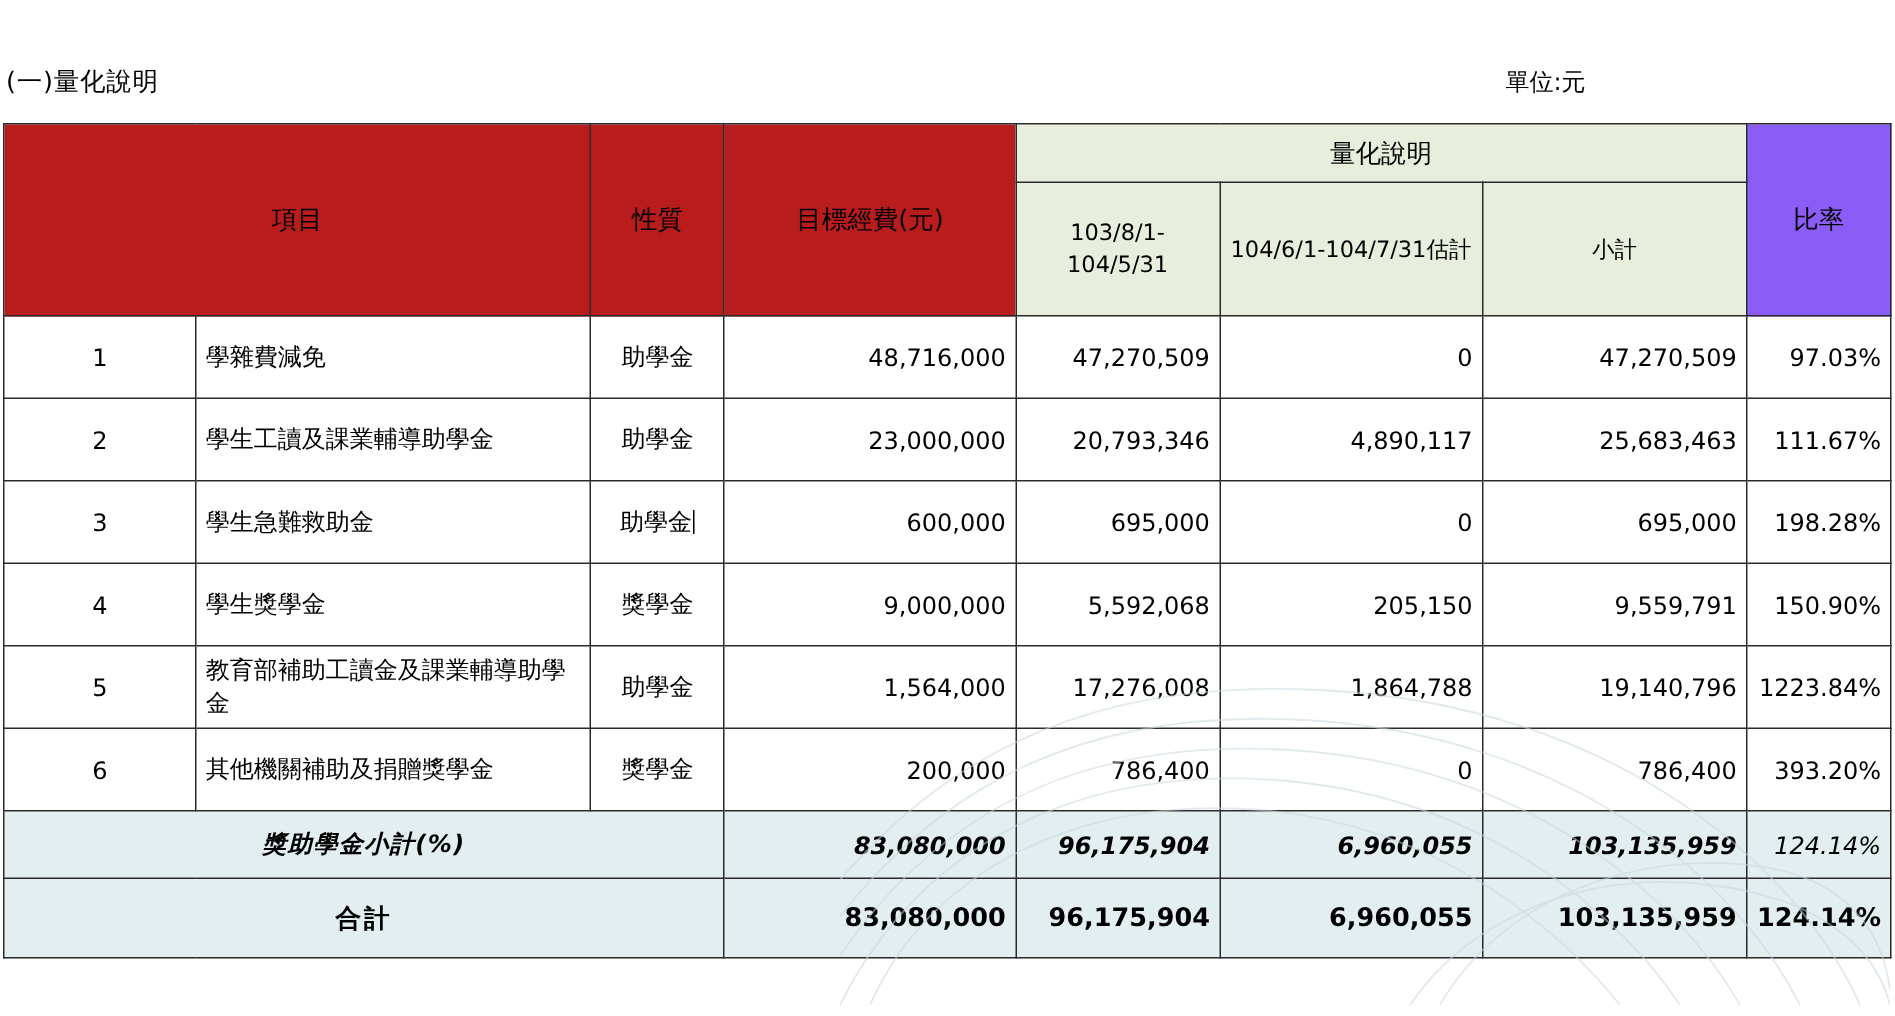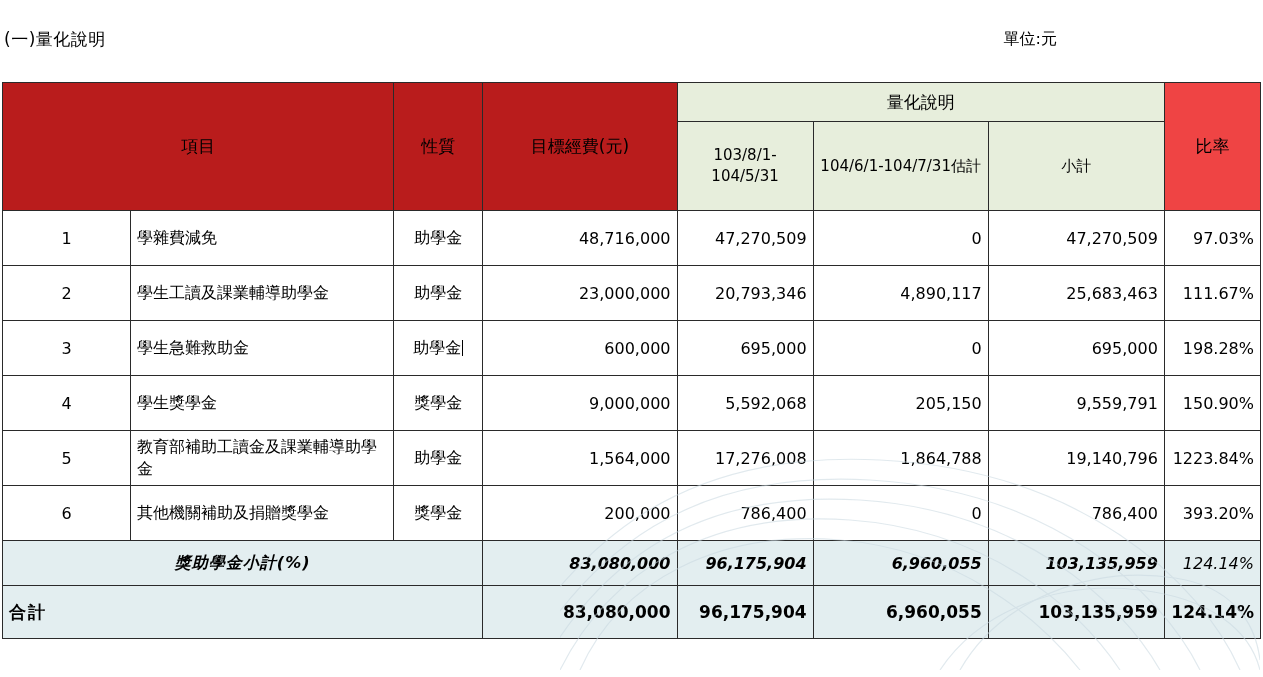--- a/index.html
+++ b/index.html
@@ -16,21 +16,21 @@
   }
   .page {
     position: relative;
     width: 1263px;
     height: 677px;
     box-sizing: border-box;
     padding: 0;
   }
   .header-row {
     position: absolute;
-    top: 28px;
+    top: 44px;
     left: 0;
     width: 1063px;
     height: 26px;
   }
   .doc-title {
     position: absolute;
     left: 4px;
     top: 0;
     font-size: 17px;
     line-height: 22px;
@@ -86,21 +86,21 @@
     font-size: 15px;
     line-height: 21px;
   }
   .hdr-span {
     background: #e7eedc;
     text-align: center;
     height: 38px;
     font-size: 17px;
   }
   .hdr-plain {
-    background: #ef4444;
+    background: #8b5cf6;
     text-align: center;
     font-size: 17px;
   }
 
   
   tr.datarow td {
     height: 54px;
     font-size: 16px;
   }
   td.num { text-align: center; }
@@ -124,20 +124,21 @@
   tr.subtotal td.rate {
     font-weight: normal;
   }
   tr.grand td {
     background: #e3eef0;
     height: 52px;
     font-weight: bold;
     font-size: 17px;
   }
   tr.grand td.label {
+    text-align: center;
     letter-spacing: 2px;
   }
   tr.grand td.rate {
     text-align: right;
     font-weight: bold;
     line-height: 20px;
   }
 
   
   .watermark {

